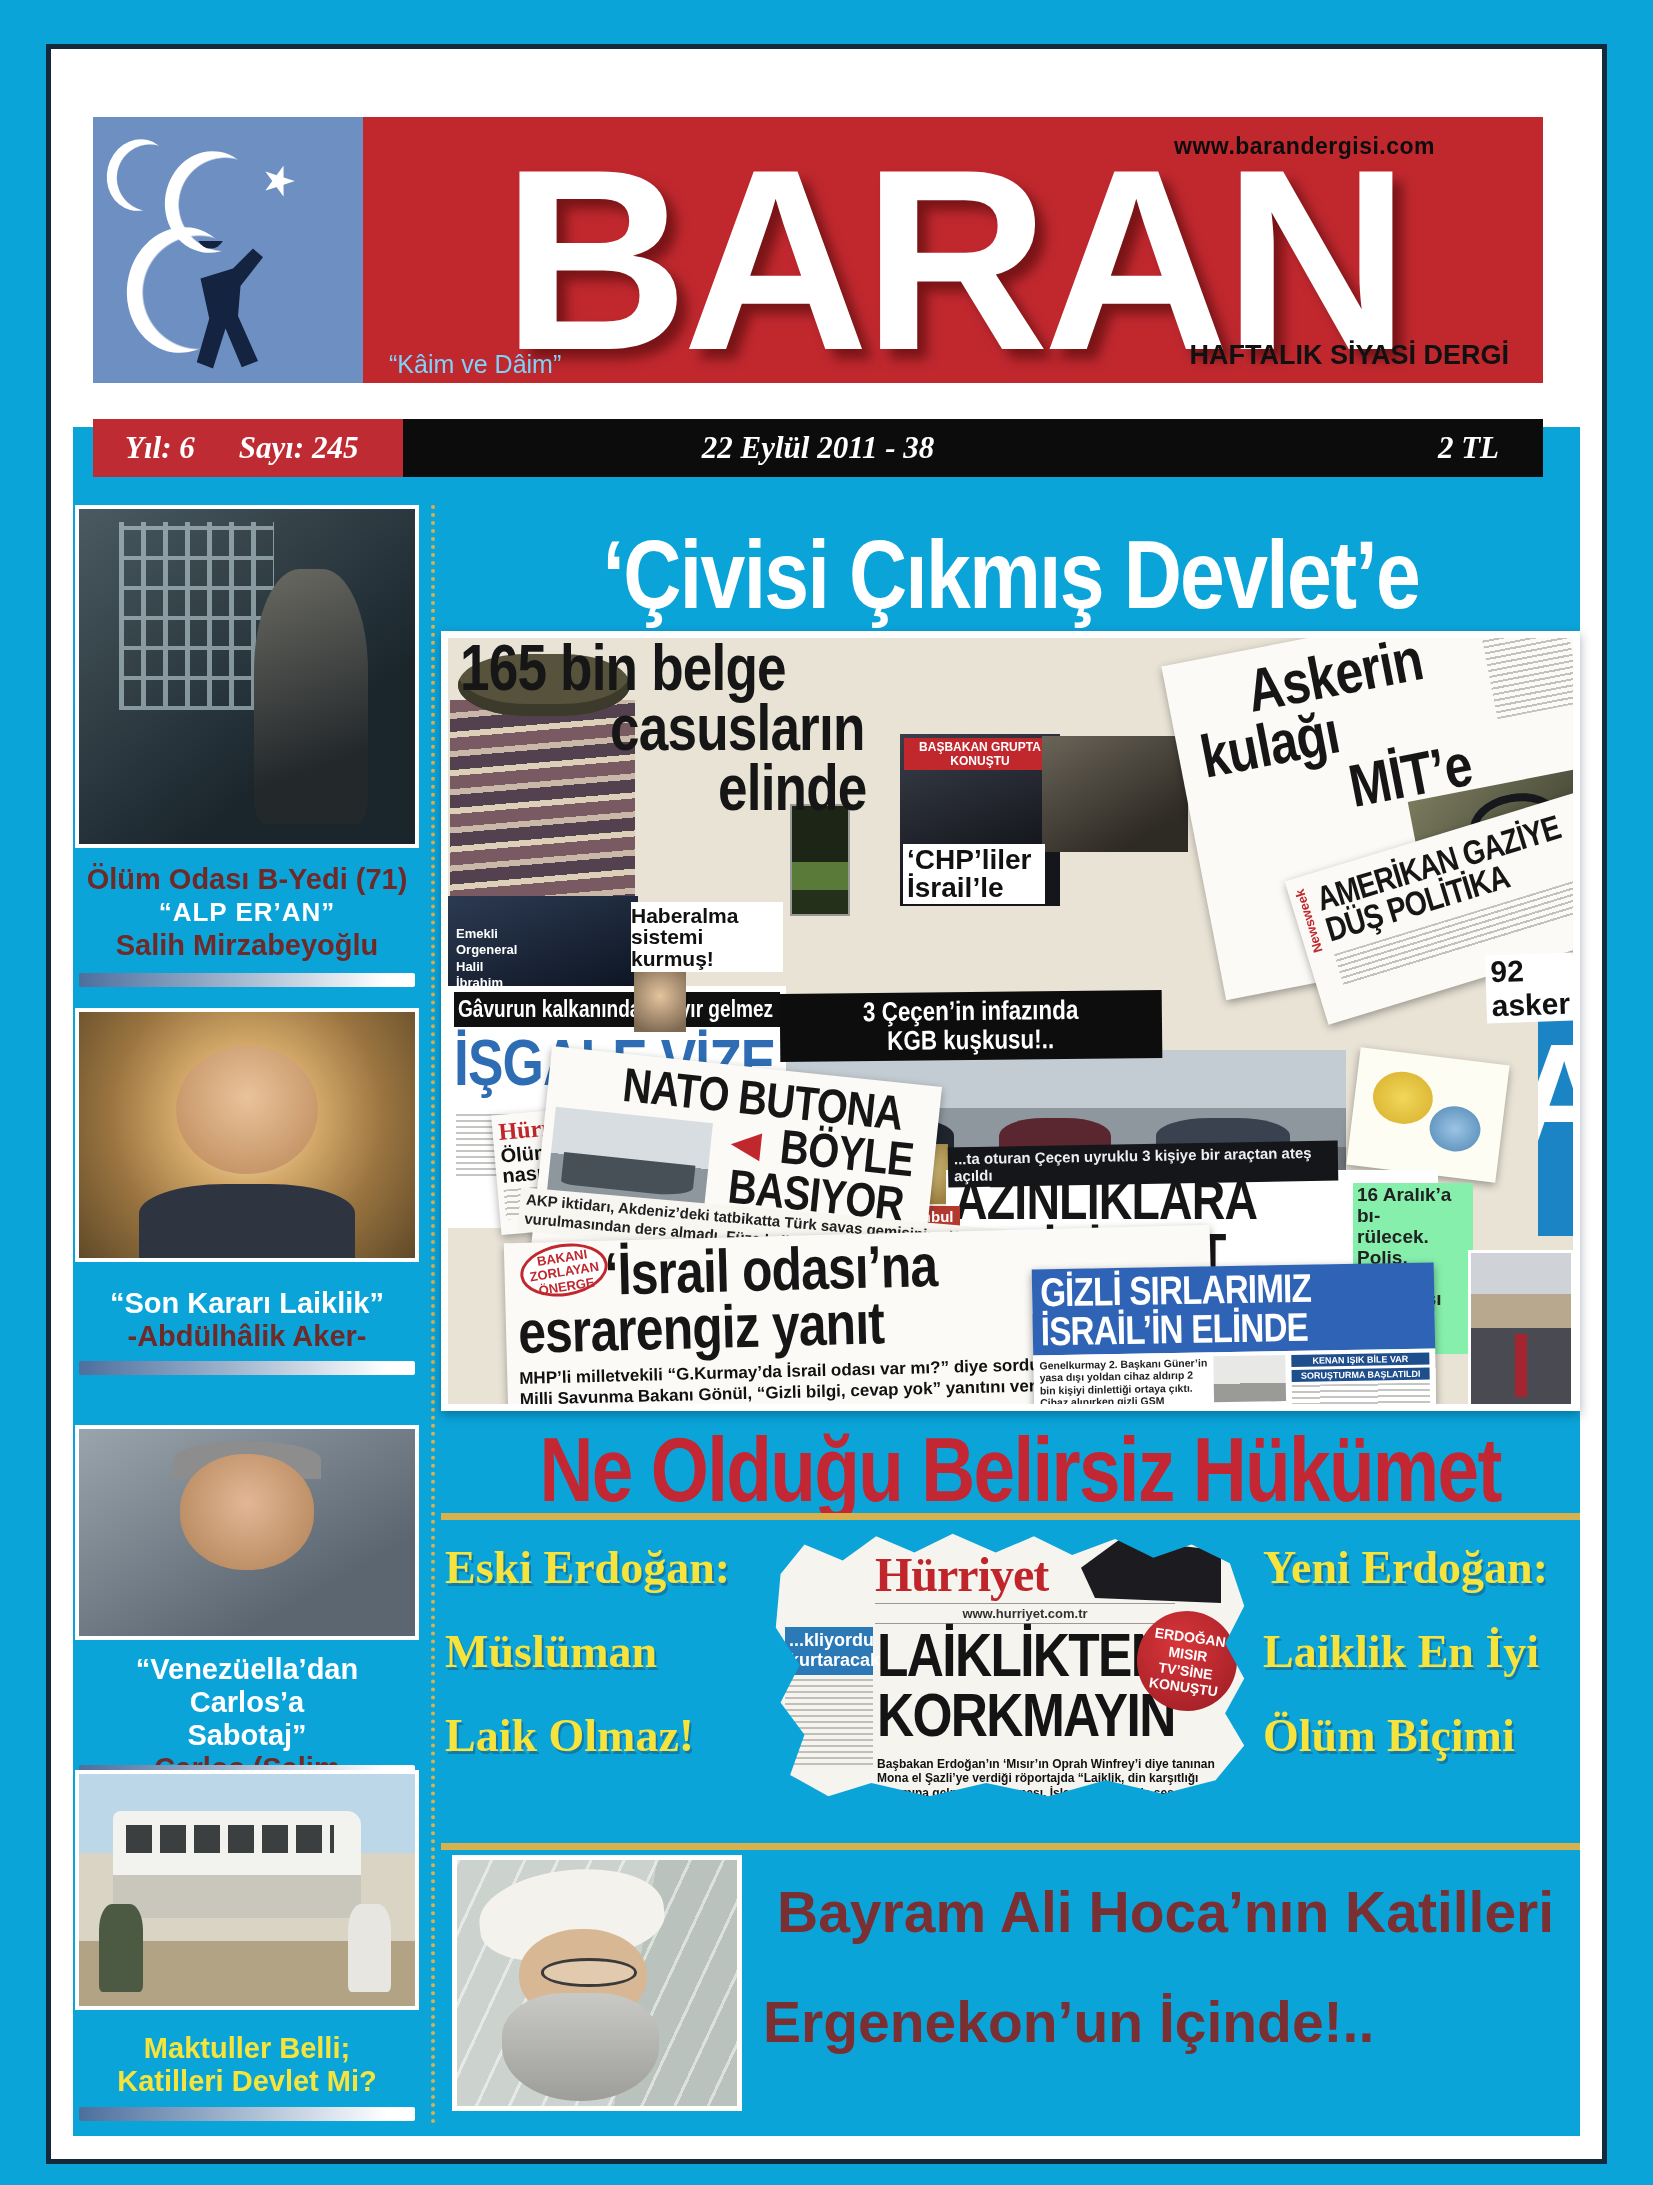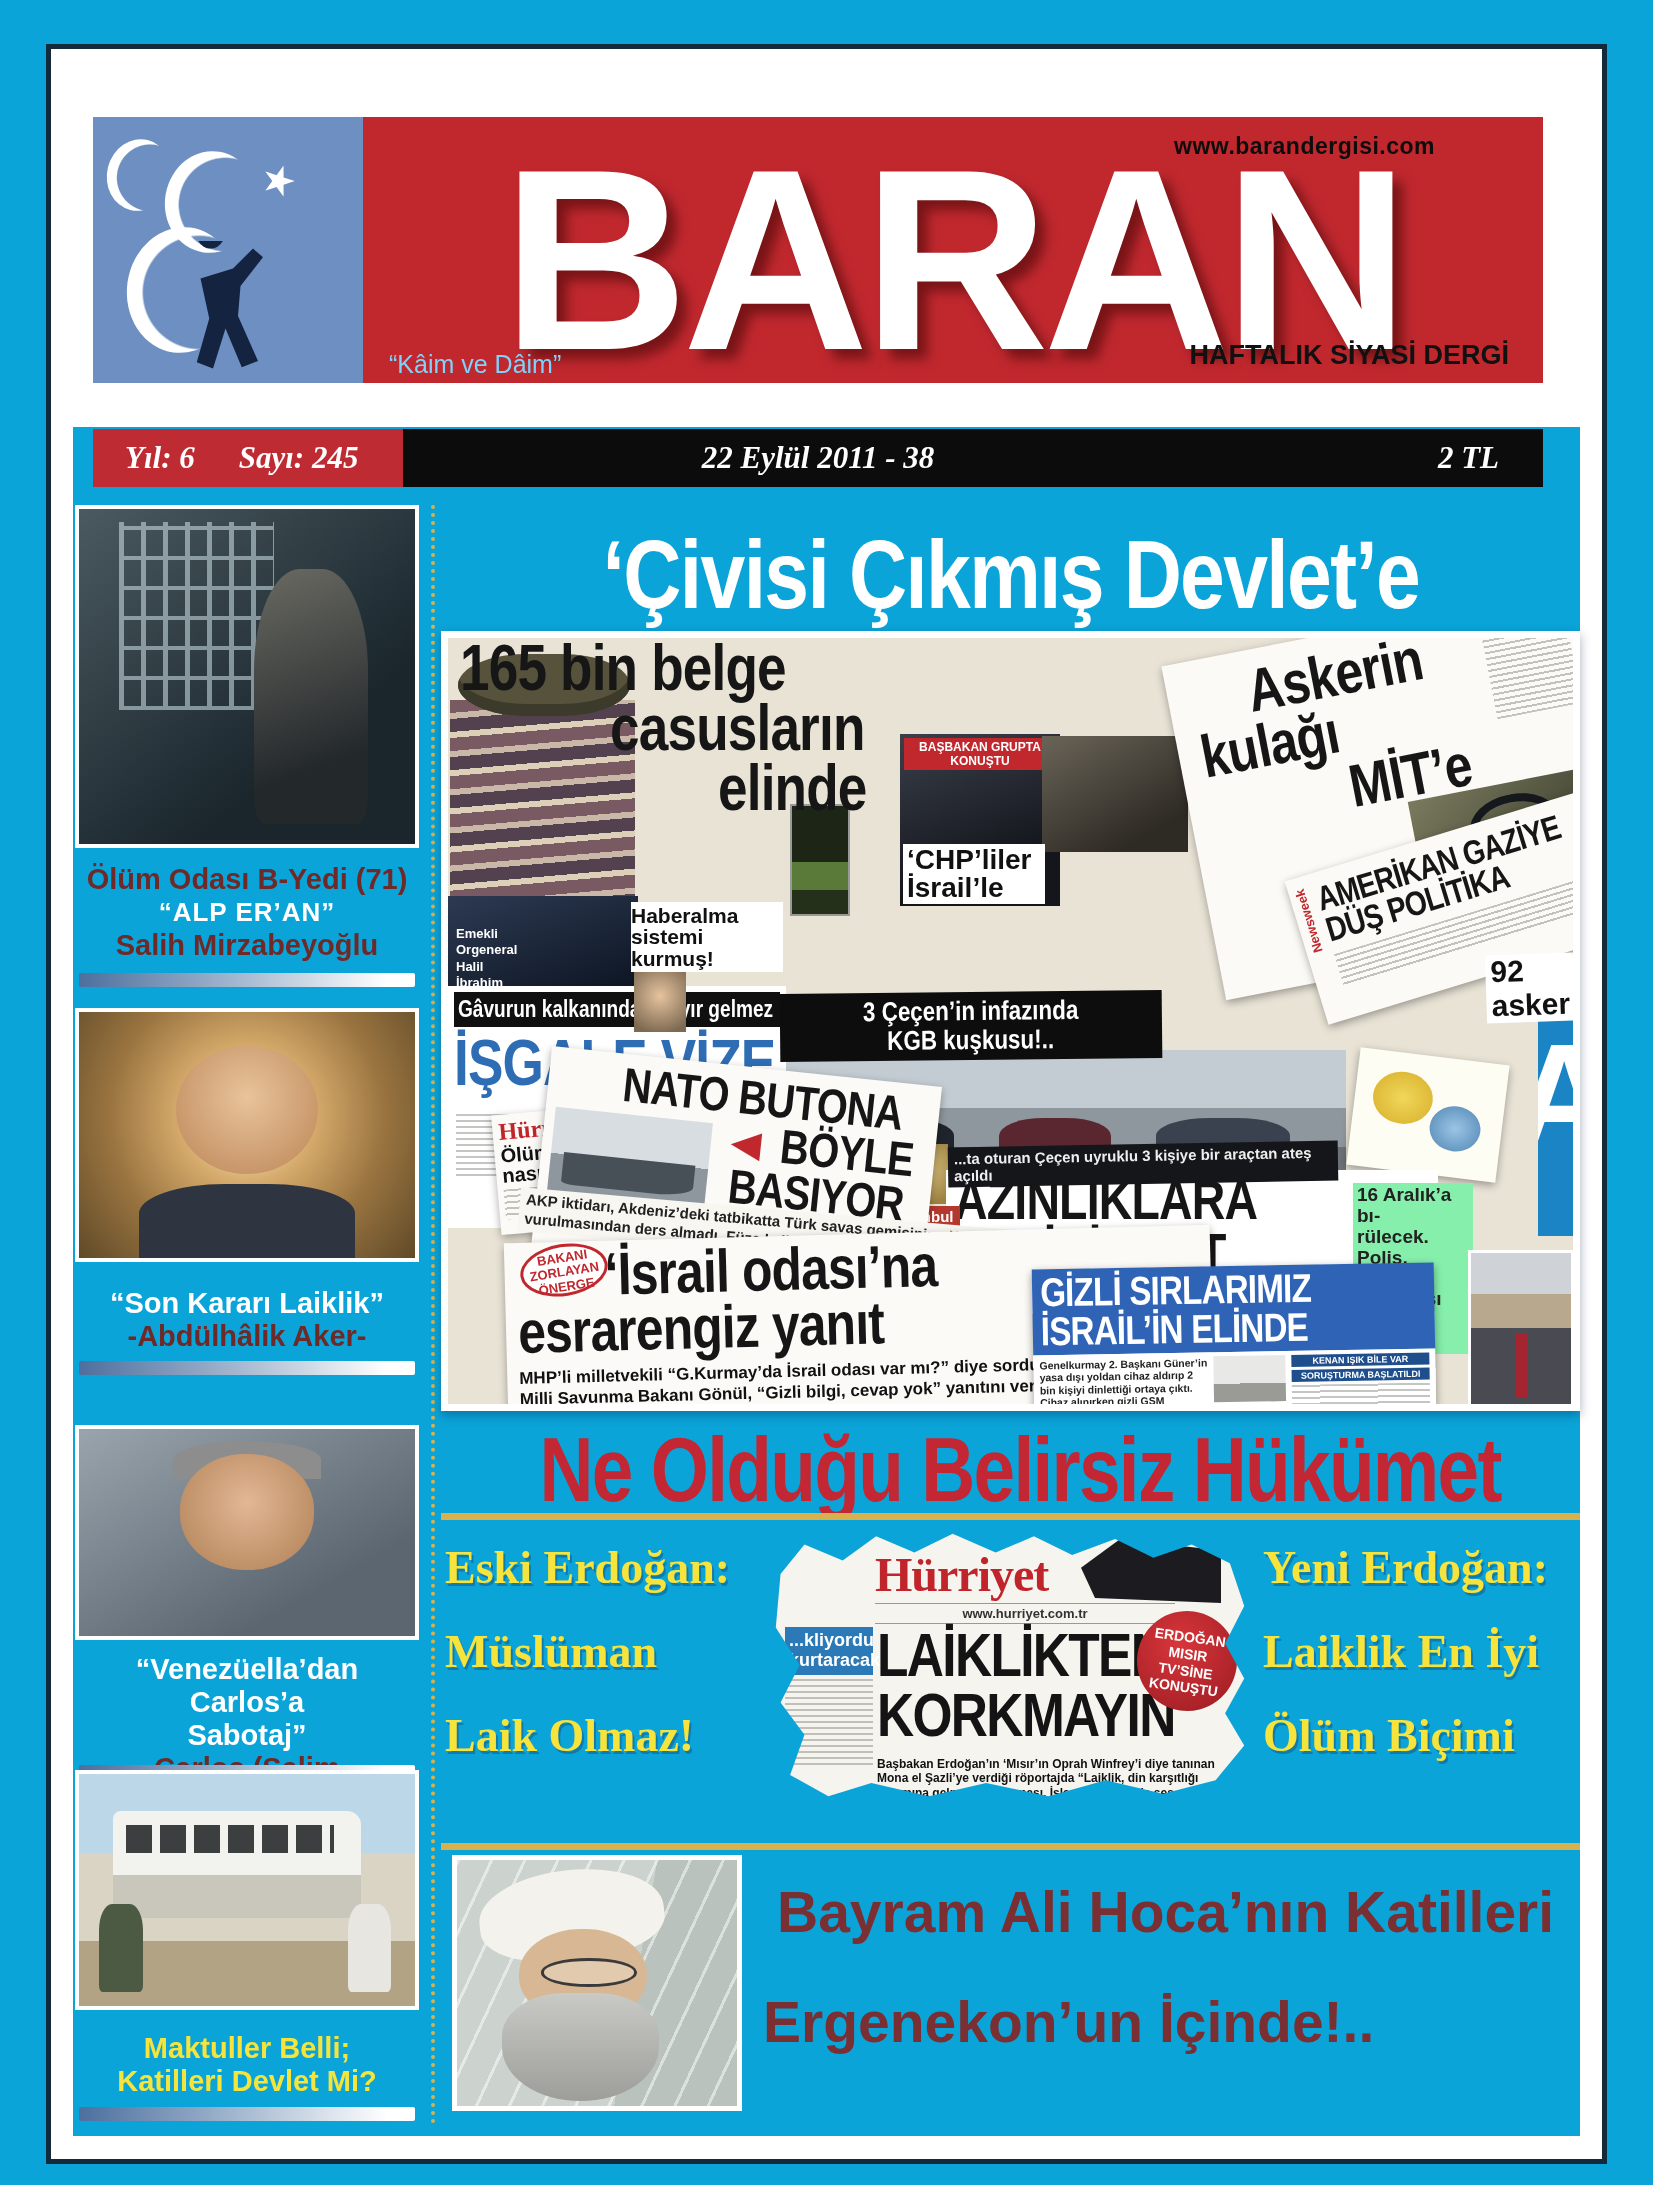--- a/index.html
+++ b/index.html
@@ -20,21 +20,21 @@
   .figure{position:absolute;left:60px;bottom:-8px;width:150px;height:150px;}
   .redpanel{position:absolute;left:290px;top:46px;width:1180px;height:266px;background:#c0282e;}
   .website{position:absolute;top:16px;right:108px;font-size:23px;font-weight:800;color:#0d0d0d;letter-spacing:.5px;}
   .mag-title{position:absolute;left:0;top:34px;width:100%;text-align:center;color:#fff;
              font-size:258px;line-height:218px;font-weight:800;letter-spacing:-6px;
              text-shadow:10px 10px 12px rgba(50,0,0,.5);}
   .motto{position:absolute;left:26px;bottom:4px;font-size:25px;font-weight:400;color:#7dd3fc;}
   .subtitle{position:absolute;right:34px;bottom:12px;font-size:27px;font-weight:800;color:#111;}
 
   
-  .infobar{position:absolute;left:20px;top:358px;width:1450px;height:58px;background:#0c0c0c;
+  .infobar{position:absolute;left:20px;top:348px;width:1450px;height:58px;background:#0c0c0c;
            font-family:"Liberation Serif",serif;font-style:italic;font-weight:bold;color:#fff;}
   .issue-left{position:absolute;left:0;top:0;width:310px;height:100%;background:#bf2b33;
               display:flex;align-items:center;gap:44px;padding-left:32px;box-sizing:border-box;font-size:31px;}
   .issue-date{position:absolute;left:50%;top:0;transform:translateX(-50%);line-height:58px;font-size:31px;}
   .issue-price{position:absolute;right:44px;top:0;line-height:58px;font-size:31px;}
 
   
   .sidebar{position:absolute;left:2px;top:430px;width:350px;height:1635px;}
   .sphoto{position:absolute;left:0;width:344px;border:4px solid #fff;box-sizing:border-box;}
   .p1{top:4px;height:343px;background:linear-gradient(140deg,#4a5a60,#1a252c 70%);}

